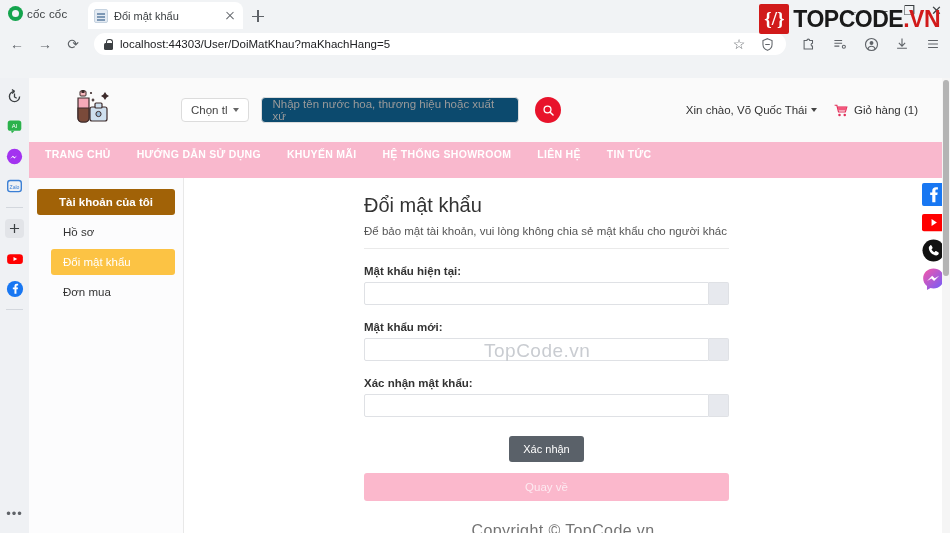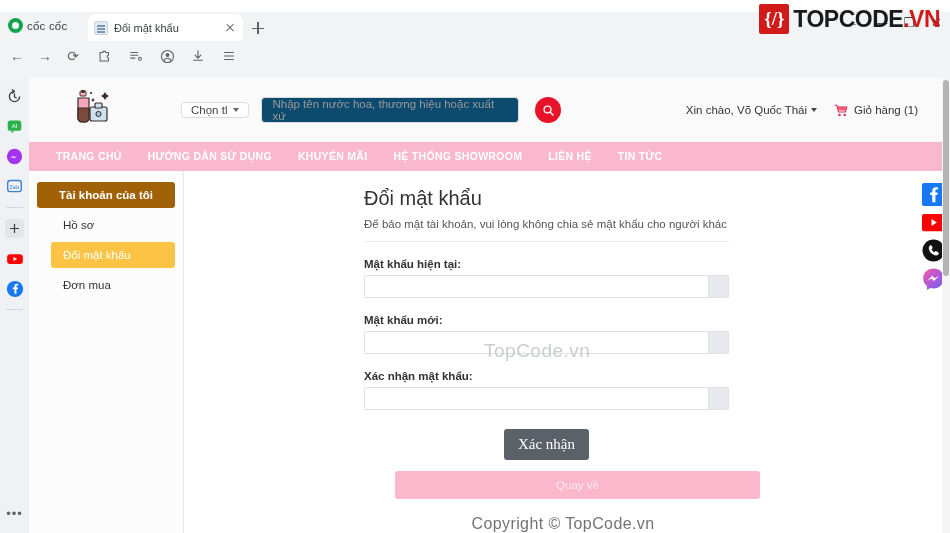--- a/index.html
+++ b/index.html
@@ -6,21 +6,21 @@
   html, body { width: 950px; height: 533px; overflow: hidden; }
   body {
     font-family: "Liberation Sans", sans-serif;
     background: #ffffff;
     font-size: 12px;
     color: #202124;
     position: relative;
   }
 
   
-  .browser-chrome { position: absolute; top: 12px; left: 0; width: 950px; height: 78px; background: #f1f3f5; }
+  .browser-chrome { position: absolute; top: 0; left: 0; width: 950px; height: 78px; background: #f1f3f5; }
 
   .tabstrip { position: absolute; top: 0; left: 0; width: 950px; height: 30px; }
   .brand-ccoc { position: absolute; left: 8px; top: 6px; display: flex; align-items: center; gap: 4px; }
   .brand-ccoc .logo-circle {
     width: 15px; height: 15px; border-radius: 50%;
     background: #14a44d; position: relative;
   }
   .brand-ccoc .logo-circle::after {
     content: ""; position: absolute; left: 4px; top: 4px; width: 7px; height: 7px;
     border-radius: 50%; background: #f1f3f5;
@@ -99,43 +99,43 @@
 
   
   .viewport { position: absolute; left: 29px; top: 78px; width: 913px; height: 455px; background: #fff; overflow: hidden; }
 
   
   .site-header { height: 64px; background: #fafafa; display: flex; align-items: center; padding: 0 14px; position: relative; }
   .logo-wrap { width: 62px; height: 52px; margin-left: 20px; position: relative; flex: none; }
   .perfume { position: absolute; left: 6px; top: 4px; }
   .hdr-controls { display: flex; align-items: center; gap: 12px; margin-left: 56px; }
   .select-box {
-    height: 16px; min-width: 68px; border: 1px solid #dcdcdc; border-radius: 4px;
+    height: 24px; min-width: 68px; border: 1px solid #dcdcdc; border-radius: 4px;
     background: #fff; display: flex; align-items: center; justify-content: center; gap: 6px;
     font-size: 11.5px; color: #444; padding: 0 9px; cursor: pointer;
   }
   .chev { width: 0; height: 0; border-left: 3.5px solid transparent; border-right: 3.5px solid transparent; border-top: 4px solid #666; }
   .search-field {
     width: 258px; height: 26px; border: 1px solid #dcdcdc; border-radius: 4px;
     background: #0c4a6e; font-size: 11.5px; color: #9a9a9a; padding: 0 10px;
     display: flex; align-items: center;
   }
   .search-btn {
     width: 26px; height: 26px; border-radius: 50%; background: #e8132b;
     display: flex; align-items: center; justify-content: center; cursor: pointer; margin-left: 4px;
   }
   .hdr-right { margin-left: auto; display: flex; align-items: center; gap: 16px; font-size: 11.5px; color: #333; padding-right: 10px; }
   .greet { display: flex; align-items: center; gap: 4px; cursor: pointer; }
   .greet .chev { border-top-color: #444; }
   .cart { display: flex; align-items: center; gap: 5px; cursor: pointer; }
 
   
   .pink-nav {
-    height: 29px; background: #f9b8cd; display: flex; align-items: center;
-    padding-left: 14px; gap: 0;
+    height: 36px; background: #f9b8cd; display: flex; 
+    padding-left: 3px; gap: 0;
   }
   .pink-nav a {
     color: #fff; font-size: 10.5px; font-weight: bold; letter-spacing: .3px;
     text-decoration: none; padding: 0 13px; line-height: 25px; white-space: nowrap; cursor: pointer;
   }
   .pink-nav a .caret { font-size: 8px; margin-left: 3px; }
 
   
   .content { display: flex; height: 366px; }
   .side-col { width: 155px; background: #fcfcfd; border-right: 1px solid #e8e8e8; padding: 11px 8px 0 8px; flex: none; }
@@ -156,28 +156,27 @@
   .pw-input {
     flex: 1; height: 23px; border: 1px solid #dfe1e5; background: #fff;
     border-radius: 2px 0 0 2px; font-size: 11.5px; padding: 0 8px;
   }
   .pw-toggle {
     width: 20px; height: 23px; border: 1px solid #dfe1e5; border-left: none;
     background: #e7e9ee; border-radius: 0 2px 2px 0; cursor: pointer;
   }
   .btn-confirm {
     display: block; margin: 19px auto 0; background: #5a6169; color: #fff;
-    border: none; border-radius: 3px; font-size: 15px; padding: 7px 14px; cursor: pointer;
-    font-family: Liberation Serif, serif;
+    border: none; border-radius: 3px; font-size: 11px; padding: 7px 14px; cursor: pointer;
+    font-family: Liberation Sans, sans-serif;
   }
   .btn-back {
     display: block; width: 100%; margin-top: 11px; background: #fbb8cc; color: #fdeaf1;
     border: none; border-radius: 3px; font-size: 11.5px; padding: 8px 0; cursor: pointer;
     font-family: "Liberation Sans", sans-serif;
-    margin-left: 31px;
   }
   .footer-copy {
     position: absolute; left: 0; right: 0; bottom: 4px; text-align: center;
     font-size: 16px; color: #737373; letter-spacing: .4px;
   }
 
   
   .social-float {
     position: absolute; right: 0px; top: 182px; width: 29px;
     display: flex; flex-direction: column; gap: 4px; z-index: 11;
@@ -230,20 +229,33 @@
       <span>❐</span>
       <span>✕</span>
     </div>
   </div>
 
   <div class="navbar-row">
     <span class="nav-ico">←</span>
     <span class="nav-ico">→</span>
     <span class="nav-ico">⟳</span>
 
+    <div class="omnibox">
+      <span class="lock-ico"></span>
+      <span class="url-text">localhost:44303/User/DoiMatKhau?maKhachHang=5</span>
+      <span class="omni-right">
+        <span class="nav-ico">☆</span>
+        <span class="nav-ico">
+          <svg width="13" height="13" viewBox="0 0 20 20">
+              <path d="M10 1 L17 4 V10 C17 14.5 13.8 17.5 10 19 C6.2 17.5 3 14.5 3 10 V4 Z" fill="none" stroke="#5f6368" stroke-width="1.6"></path>
+              <path d="M6.5 10 L13.5 10" stroke="#5f6368" stroke-width="1.6"></path>
+            </svg>
+        </span>
+      </span>
+    </div>
 
     <div class="toolbar-right">
       <span class="nav-ico">
         <svg width="14" height="14" viewBox="0 0 20 20">
             <path d="M3 5h4a2 2 0 114 0h4v4a2 2 0 100 4v4H3z" fill="none" stroke="#5f6368" stroke-width="1.5"></path>
           </svg>
       </span>
       <span class="nav-ico">
         <svg width="14" height="14" viewBox="0 0 20 20">
             <path d="M2 5h11M2 9h11M2 13h7" stroke="#5f6368" stroke-width="1.5"></path>

